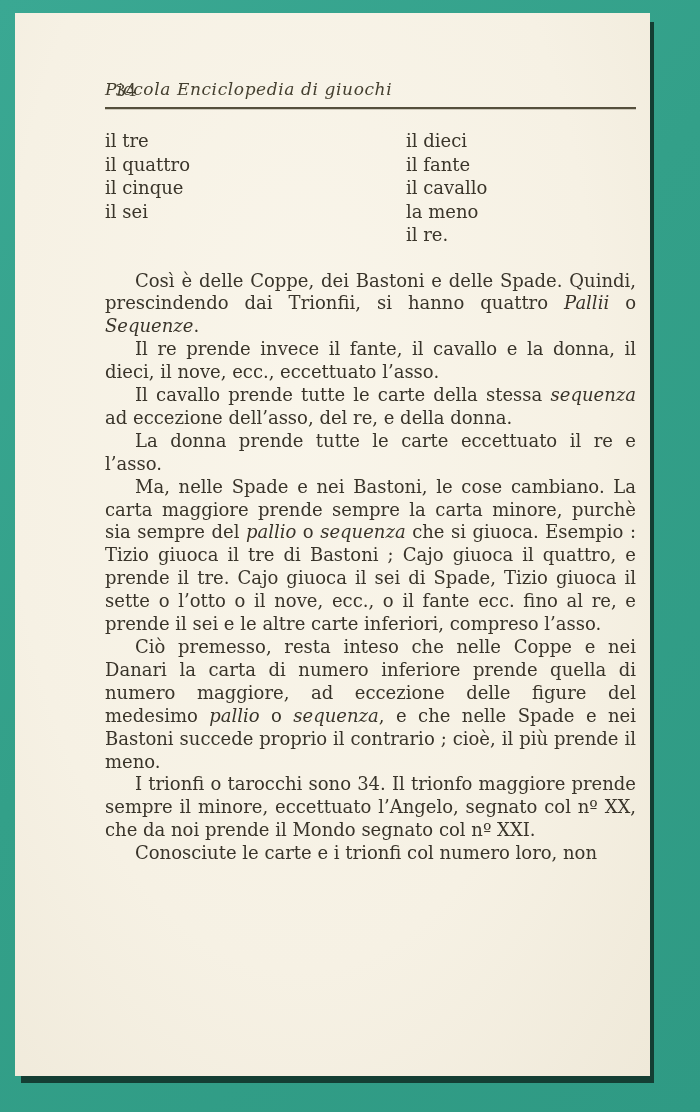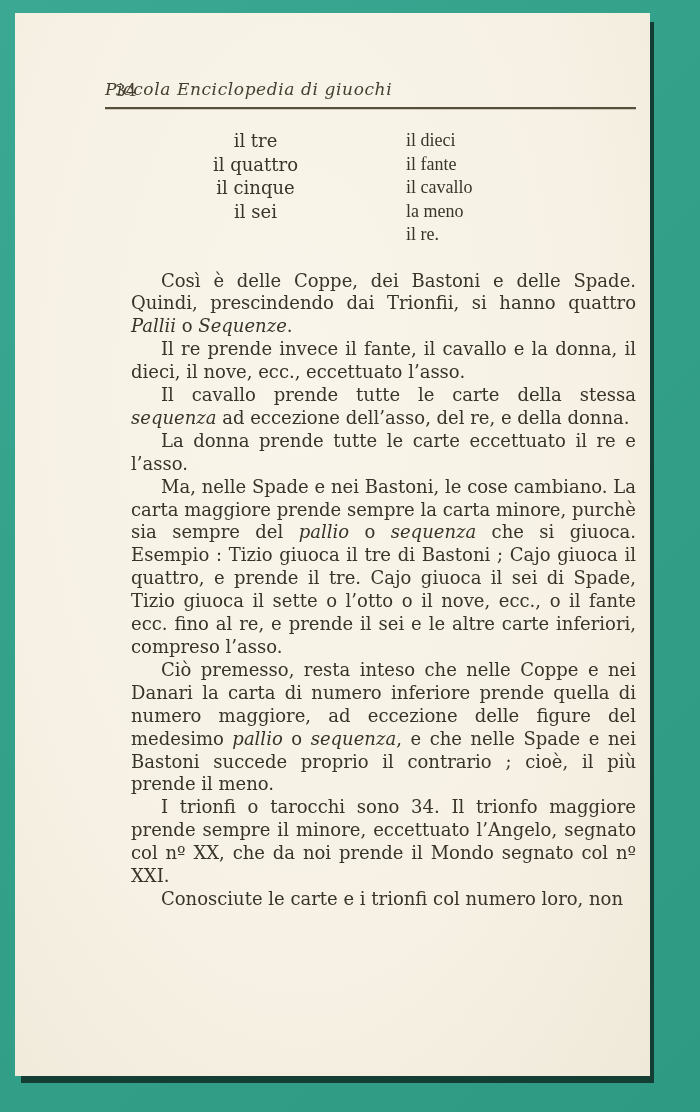--- a/index.html
+++ b/index.html
@@ -56,33 +56,30 @@
     line-height: 23.5px;
   }
   .card-list ul {
     list-style: none;
     margin: 0; padding: 0;
   }
   .col-left {
     width: 301px;
     padding-left: 50px;
     box-sizing: border-box;
-    text-align: center;
   }
   .col-right {
     flex: 1;
-    font-family: Liberation Serif, serif;
   }
   .body-text {
     margin-top: 23px;
     font-size: 18px;
     line-height: 22.9px;
     text-align: justify;
     color: #39342a;
-    margin-left: 26px;
   }
   .body-text p {
     margin: 0;
     text-indent: 30px;
   }
   .body-text em {
     font-style: italic;
   }
 </style>
 </head>

